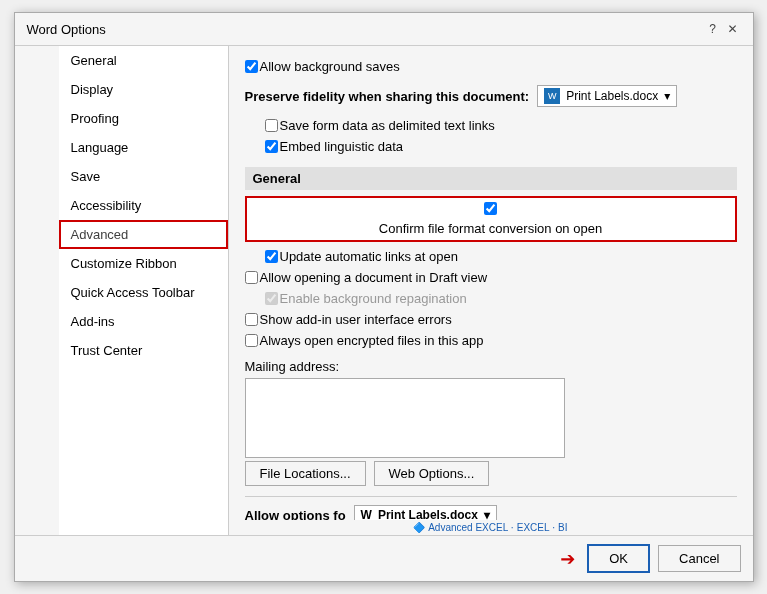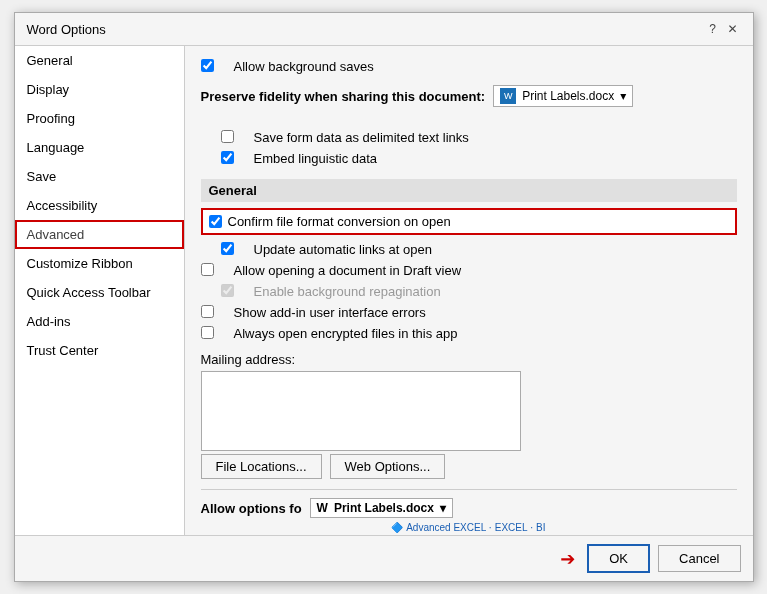--- a/index.html
+++ b/index.html
@@ -50,20 +50,21 @@
       cursor: pointer;
       font-size: 12px;
       color: #444;
       background: none;
       border: none;
     }
     .dialog-body {
       display: flex;
       flex: 1;
       overflow: hidden;
+      padding-left: 44px;
     }
     .sidebar {
       width: 170px;
       background: #fff;
       border-right: 1px solid #ccc;
       overflow-y: auto;
       flex-shrink: 0;
     }
     .sidebar-item {
       padding: 7px 12px;
@@ -88,37 +89,38 @@
       overflow: hidden;
     }
     .content-scroll {
       flex: 1;
       overflow-y: auto;
       padding: 10px 16px;
       background: #f5f5f5;
     }
     .checkbox-row {
       display: flex;
-      gap: 20px;
+      align-items: center;
+      gap: 2px;
       padding: 3px 0;
       font-size: 13px;
     }
     .checkbox-row input[type="checkbox"] {
       width: 13px;
       height: 13px;
       flex-shrink: 0;
     }
     .checkbox-row.disabled {
       color: #999;
     }
     .fidelity-row {
       display: flex;
       align-items: center;
       gap: 8px;
-      margin-bottom: 20px;
+      margin-bottom: 8px;
       flex-wrap: wrap;
     }
     .fidelity-label {
       font-weight: bold;
       font-size: 13px;
     }
     .fidelity-dropdown {
       display: flex;
       align-items: center;
       border: 1px solid #aaa;
@@ -148,20 +150,21 @@
     .confirm-row {
       display: flex;
       align-items: center;
       gap: 6px;
       padding: 3px 0;
       font-size: 13px;
       border: 2px solid #cc0000;
       padding: 4px 6px;
       background: #fff;
       margin-bottom: 4px;
+      flex-direction: column;
     }
     .mailing-section {
       margin-top: 8px;
     }
     .mailing-label {
       font-size: 13px;
       margin-bottom: 4px;
     }
     .mailing-textarea {
       width: 320px;

